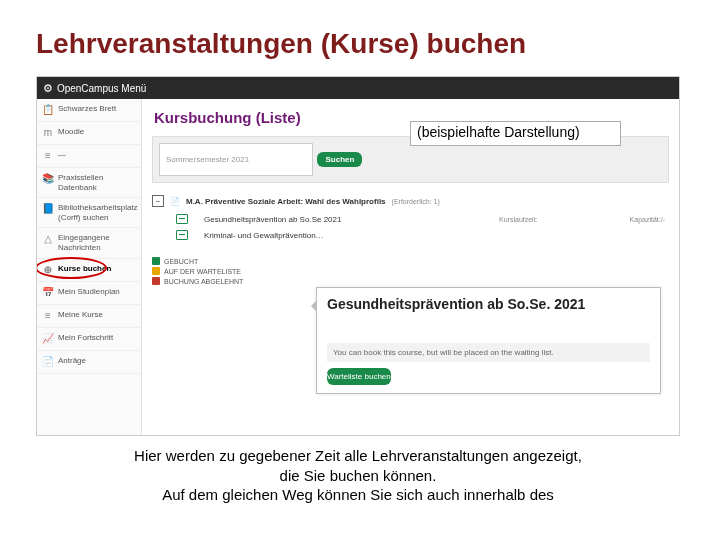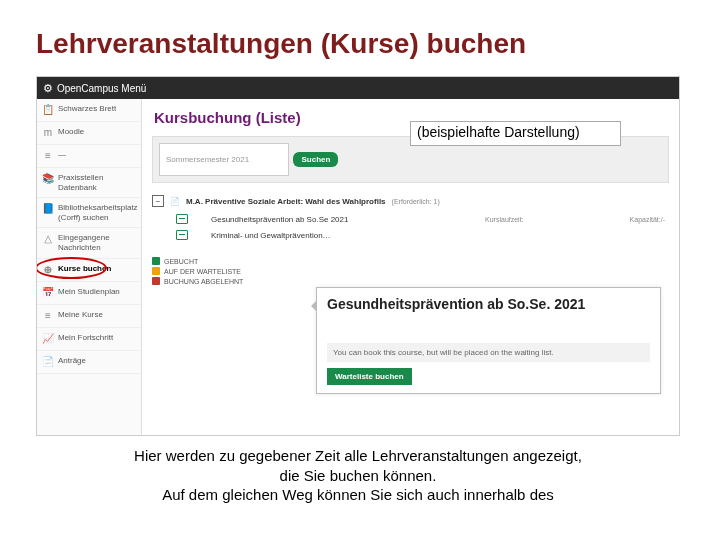--- a/index.html
+++ b/index.html
@@ -12,39 +12,39 @@
 .main-row { display: flex; height: 338px; }
 .sidebar { width: 105px; background: #fafafa; border-right: 1px solid #e0e0e0; font-size: 8px; }
 .side-item { display: flex; align-items: flex-start; padding: 5px 5px; border-bottom: 1px solid #eee; color: #555; line-height: 1.2; gap: 4px; }
 .side-item .icon { width: 12px; color: #888; font-size: 10px; flex-shrink: 0; text-align: center; }
 .side-item.active { font-weight: bold; color: #000; }
 .side-item.circled { position: relative; }
 .side-item.circled::after { content: ""; position: absolute; left: -2px; top: -2px; width: 68px; height: 18px; border: 2px solid #c00; border-radius: 50%; pointer-events: none; }
 .content { flex: 1; padding: 6px 10px; position: relative; background: #fff; }
 .page-heading { font-size: 15px; font-weight: bold; color: #701a75; margin: 4px 0 10px 2px; }
 .filterbox { background: #efefef; border: 1px solid #ddd; padding: 6px; margin-bottom: 8px; }
-.filterbox input { font-size: 8px; padding: 11px 6px; width: 130px; border: 1px solid #ccc; color: #999; background: #fff; }
+.filterbox input { font-size: 8px; padding: 11px 6px; width: 154px; border: 1px solid #ccc; color: #999; background: #fff; }
 .search-btn { margin-top: 5px; display: inline-block; background: #1a8a4a; color: #fff; font-size: 8px; font-weight: bold; padding: 3px 8px; border-radius: 6px; }
 .module-row { display: flex; align-items: center; font-size: 8px; padding: 4px 0; gap: 6px; color: #333; }
 .module-row .toggle { width: 12px; height: 12px; border: 1px solid #666; display: inline-flex; align-items: center; justify-content: center; font-size: 8px; color: #444; }
 .module-row .req { color: #888; font-size: 7px; }
-.course-row { display: flex; align-items: center; font-size: 8px; padding: 3px 4px 3px 24px; gap: 23px; color: #333; }
+.course-row { display: flex; align-items: center; font-size: 8px; padding: 3px 4px 3px 24px; gap: 16px; color: #333; }
 .course-row .bi { width: 12px; height: 10px; border: 1px solid #1a8a4a; border-radius: 1px; background: #fff; position: relative; }
 .course-row .bi::before { content:""; position:absolute; left:2px; top:3px; width:6px; height:1px; background:#1a8a4a; }
 .small-meta { font-size: 7px; color: #888; }
 .legend { margin-top: 14px; font-size: 7px; color: #555; }
 .legend div { display: flex; align-items: center; gap: 4px; margin-bottom: 2px; }
 .dot { width: 8px; height: 8px; border-radius: 1px; display: inline-block; }
 .dot.g { background: #1a8a4a; } .dot.y { background: #e6a700; } .dot.r { background: #c0392b; }
 .callout-note { position: absolute; top: 44px; right: 58px; width: 211px; background: #fff; border: 1px solid #aaa; padding: 2px 6px 4px; font-size: 14px; line-height: 1.2; z-index: 30; }
 .detail-popup { position: absolute; top: 210px; right: 18px; width: 345px; background: #fff; border: 1px solid #bbb; padding: 8px 10px; z-index: 20; box-shadow: 0 0 4px rgba(0,0,0,.1); }
 .detail-popup h3 { font-size: 14px; font-weight: bold; color: #222; margin-bottom: 6px; }
 .detail-popup .arrow { position:absolute; left:-6px; top:12px; width:0; height:0; border-top:6px solid transparent; border-bottom:6px solid transparent; border-right:6px solid #bbb; }
 .detail-popup .note { font-size: 8px; color: #666; background: #f2f2f2; padding: 5px 6px; margin-top: 31px; }
-.wait-btn { margin-top: 6px; display: inline-block; background: #1a8a4a; color: #fff; font-size: 8px; font-weight: bold; padding: 4px 8px; border-radius: 0; }
+.wait-btn { margin-top: 6px; display: inline-block; background: #1a8a4a; color: #fff; font-size: 8px; font-weight: normal; padding: 4px 0; border-radius: 6px; }
 .footer-text { margin-top: 10px; text-align: center; font-size: 15px; line-height: 1.3; color: #000; }
 </style>
 </head>
 <body>
 
 <div class="slide">
   <div class="title">Lehrveranstaltungen (Kurse) buchen</div>
 
   <div class="screenshot-area">
 

